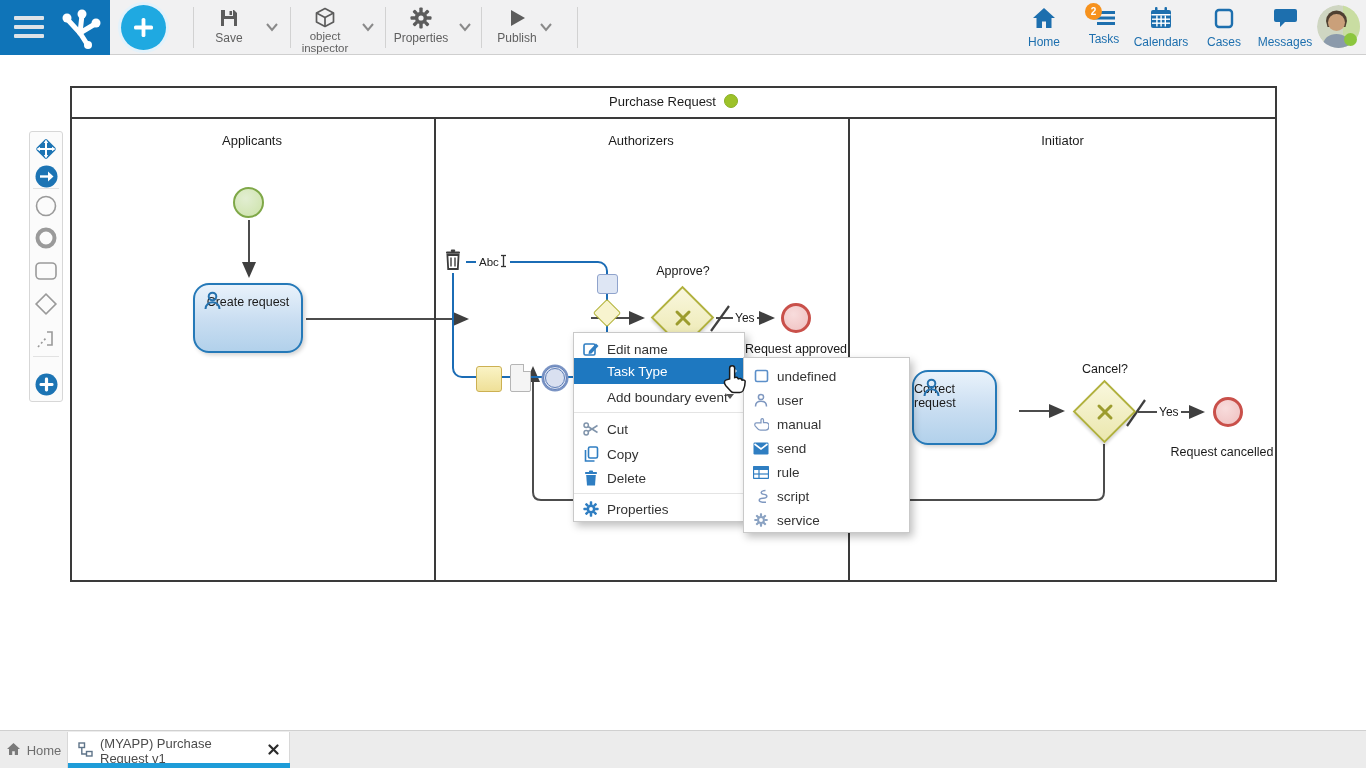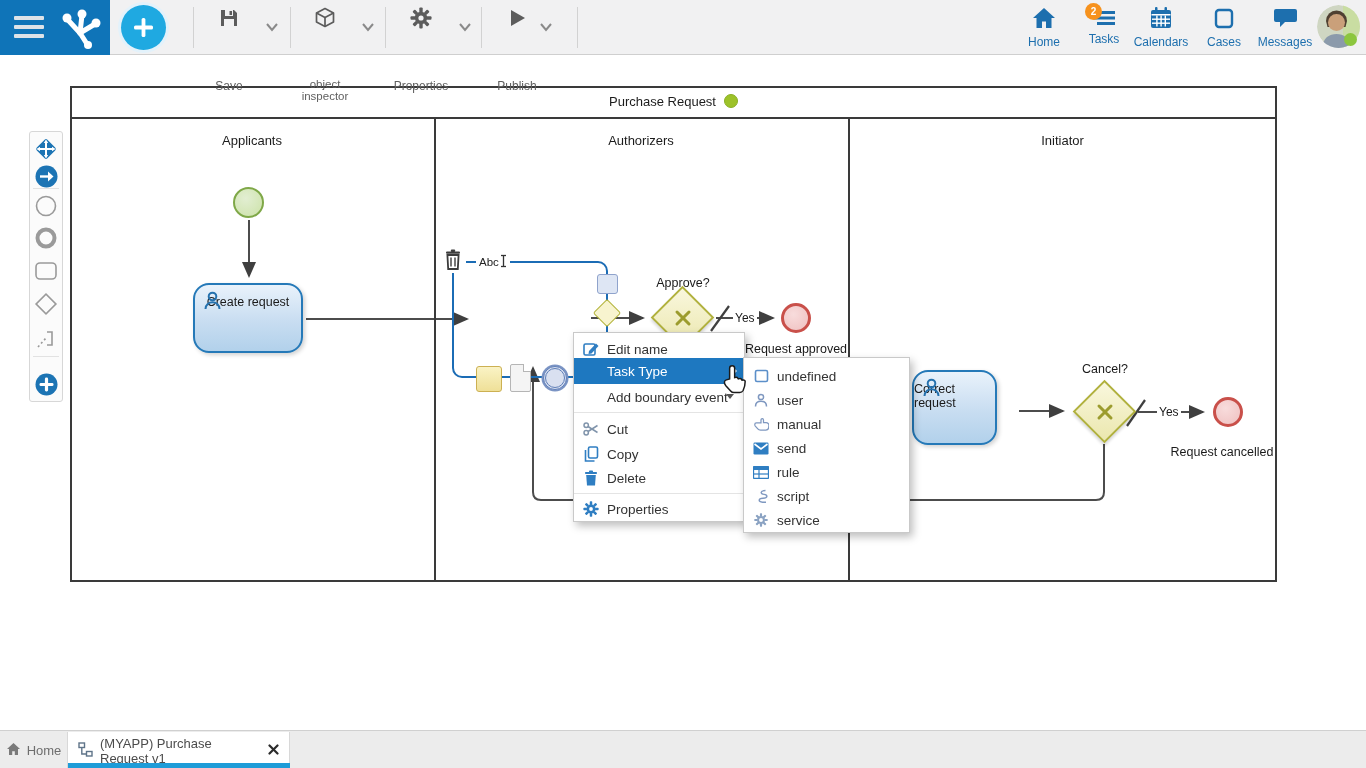--- a/index.html
+++ b/index.html
@@ -11,21 +11,21 @@
   
   .topbar { position:absolute; left:0; top:0; width:1366px; height:55px; background:#f1f1f2; border-bottom:1px solid #cfcfcf; z-index:50; }
   .brand { position:absolute; left:0; top:0; width:110px; height:55px; background:#0f74b8; }
   .hamburger { position:absolute; left:14px; top:16px; width:30px; height:23px; cursor:pointer; }
   .hamburger i { display:block; width:30px; height:4px; background:#dde3e8; border-radius:1px; margin-bottom:5px; }
   .plus-btn { position:absolute; left:121px; top:5px; width:45px; height:45px; border-radius:50%; background:#1fa9e1; box-shadow:0 0 0 3px #e3f2fb; }
   .plus-btn svg { position:absolute; left:11px; top:11px; }
   .tb-divider { position:absolute; top:7px; width:1px; height:41px; background:#d2d2d2; }
   .tb-btn { position:absolute; top:0; height:55px; text-align:center; color:#5f5f5f; font-size:12px; cursor:pointer; }
   .tb-btn .ic { display:block; margin:7px auto 0; }
-  .tb-btn .lbl { display:block; line-height:12px;margin-top:48px; }
+  .tb-btn .lbl { display:block; line-height:12px; }
   .tb-chevron { position:absolute; top:20px; width:16px; height:14px; cursor:pointer; }
   .nav-item { position:absolute; top:4px; text-align:center; color:#1d6fae; font-size:12px; cursor:pointer; }
   .nav-item .ic { display:block; margin:2px auto 2px; }
   .badge { position:absolute; left:-6px; top:-3px; width:17px; height:17px; border-radius:50%; background:#f6921e; color:#fff; font-size:10px; font-weight:bold; line-height:17px; text-align:center; }
   .avatar { position:absolute; left:1317px; top:5px; width:43px; height:43px; border-radius:50%; overflow:hidden; cursor:pointer; }
   .presence { position:absolute; left:1344px; top:33px; width:13px; height:13px; border-radius:50%; background:#8cc63e; z-index:51; }
 
   
   .frame { position:absolute; left:70px; top:86px; width:1207px; height:496px; border:2px solid #3a3a3a; z-index:1; }
   .title-row { position:absolute; left:70px; top:91px; width:1207px; height:20px; display:flex; align-items:center; justify-content:center; gap:8px; font-size:13px; color:#1c1c1c; z-index:2;text-align:right; }
@@ -366,21 +366,21 @@
   </div>
 
 
   <div class="gateway" style="left:660px;top:295px"></div>
   <span class="gw-x" style="left:673px;top:308px"><svg width="20" height="20" viewBox="0 0 20 20">
         <g stroke="#9c9c2e" stroke-width="3" stroke-linecap="round">
           <line x1="4" y1="4" x2="16" y2="16"></line>
           <line x1="16" y1="4" x2="4" y2="16"></line>
         </g>
       </svg></span>
-  <div class="node-label" style="left:640px;top:276px;width:86px">Approve?</div>
+  <div class="node-label" style="left:640px;top:264px;width:86px">Approve?</div>
   <span class="flow-label" style="left:733px;top:311px">Yes</span>
 
   <div class="event ev-end" style="left:781px;top:303px"></div>
   <div class="node-label" style="left:740px;top:342px;width:112px">Request approved</div>
 
   <div class="task" style="left:912px;top:370px;width:85px;height:75px">
     <span class="person"><svg width="21" height="21" viewBox="0 0 21 21">
           <g stroke="#2471ae" stroke-width="2" fill="none">
             <circle cx="10.5" cy="6.5" r="3.8"></circle>
             <path d="M3.5 19 c0-4.5 3.5-6.8 7-6.8 s7 2.3 7 6.8"></path>

